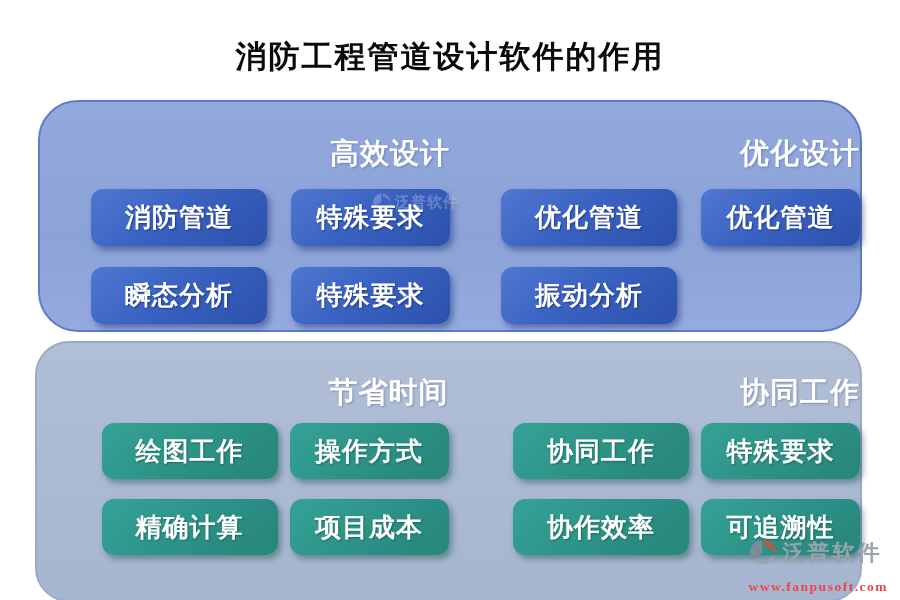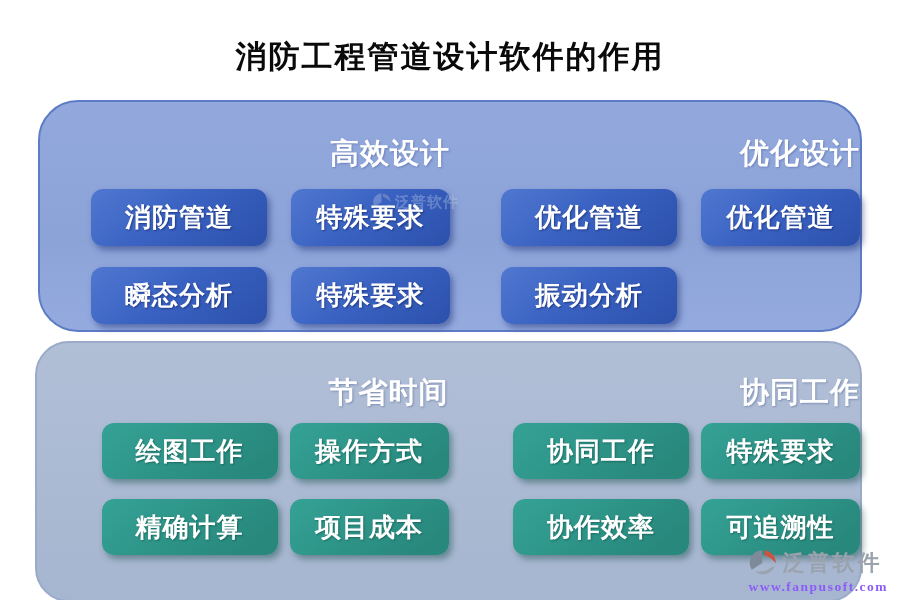--- a/index.html
+++ b/index.html
@@ -67,21 +67,21 @@
   
   .footer-logo{
     position:absolute;right:12px;bottom:6px;display:flex;flex-direction:column;
     align-items:flex-start;line-height:1.05;
   }
   .brand-row{display:flex;align-items:center;}
   .brand-name{
     font-size:22px;font-weight:700;color:#9aa3ad;letter-spacing:3px;margin-left:4px;
   }
   .brand-url{
-    font-size:13.5px;font-weight:700;color:#8b5cf6;letter-spacing:1.5px;margin-top:2px;
+    font-size:13.5px;font-weight:700;color:#ef4444;letter-spacing:1.5px;margin-top:12px;
     font-family:"Liberation Serif","DejaVu Serif",serif;
   }
 </style>
 </head>
 <body>
 
 <div class="page-title">消防工程管道设计软件的作用</div>
 
 <div class="panel panel-top">
   <div class="half">

